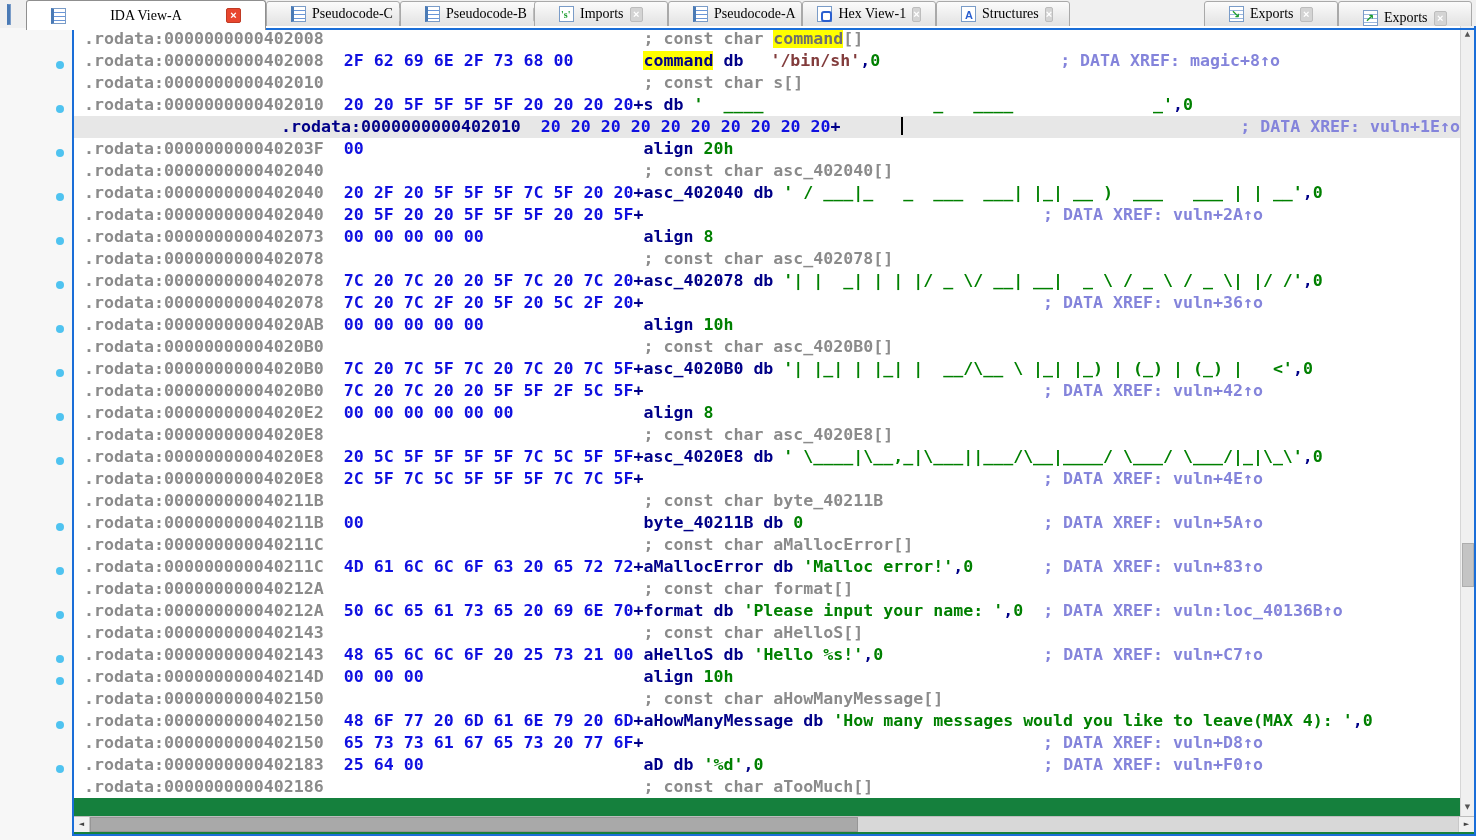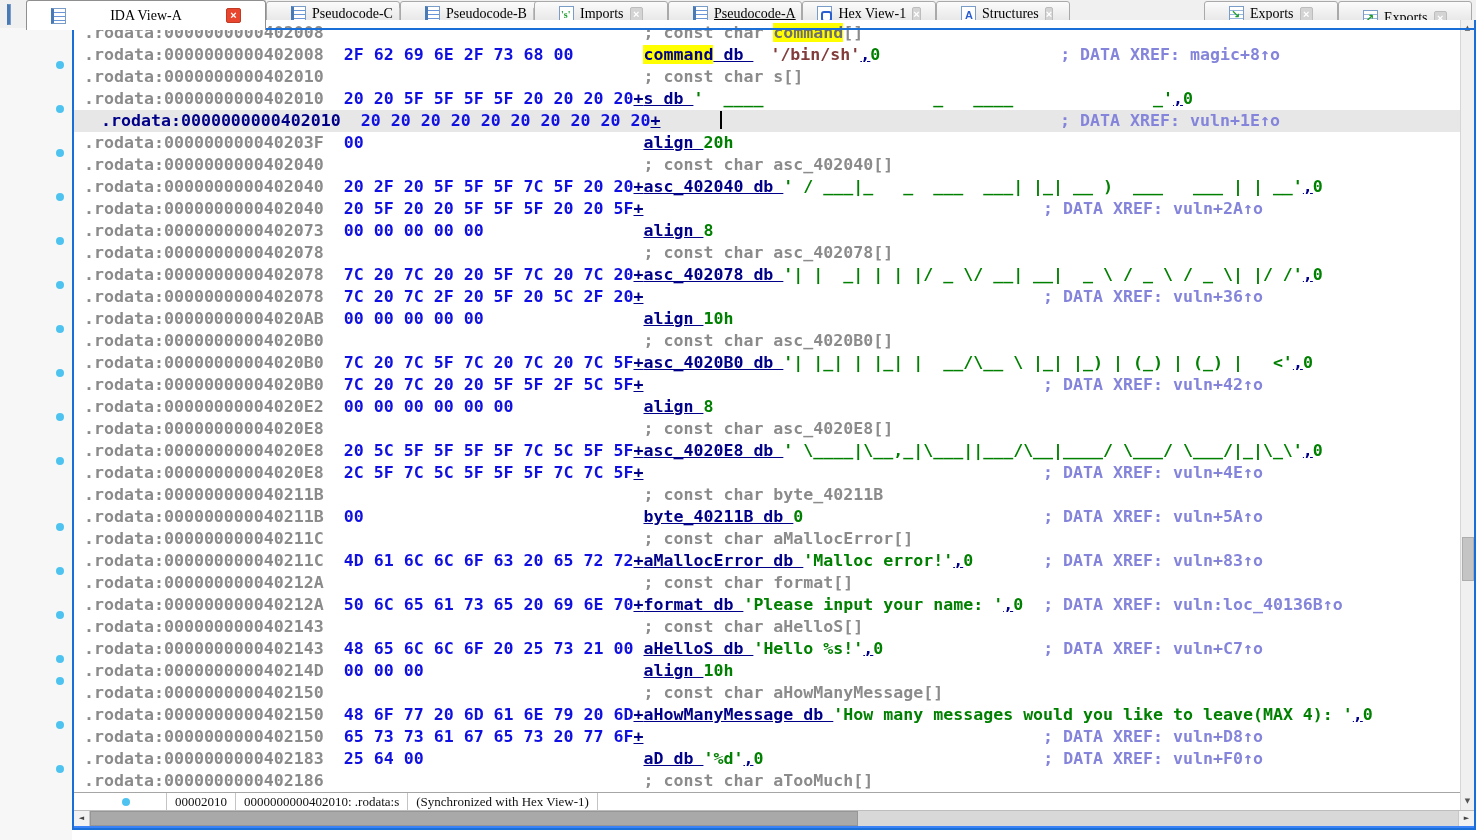--- a/index.html
+++ b/index.html
@@ -39,33 +39,33 @@
   .icon-import{background-image:repeating-linear-gradient(to bottom,#fff 0 3px,#9ab6dd 3px 4px);}
   .icon-import::before{content:"\2198";position:absolute;left:1px;top:0;color:#1d9e2f;
             font:bold 11px/15px "DejaVu Sans",sans-serif;}
   .icon-export{background-image:repeating-linear-gradient(to bottom,#fff 0 3px,#9ab6dd 3px 4px);}
   .icon-export::before{content:"\2197";position:absolute;left:1px;top:0;color:#1d9e2f;
             font:bold 11px/15px "DejaVu Sans",sans-serif;}
   
   .gutter{position:absolute;left:0;top:28px;width:72px;height:812px;background:#f7f7f7;}
   .gdot{position:absolute;left:56px;width:8px;height:8px;border-radius:50%;background:var(--dot);}
   
-  .win{position:absolute;left:72px;top:20px;width:1404px;height:810px;background:#3b82f6;
+  .win{position:absolute;left:72px;top:26px;width:1404px;height:810px;background:#15803d;
        border:2px solid var(--accent);border-top:none;}
   .topline{position:absolute;left:266px;top:28px;right:0;height:2px;background:var(--accent);z-index:1;}
   
   .listing{position:absolute;left:0;top:0;width:1386px;height:772px;overflow:hidden;
            padding:2px 0 0 10px;font:bold 16.6px/22px "DejaVu Sans Mono",monospace;
            white-space:pre;background:#fff;}
   .line{height:22px;}
-  .line.sel{background:var(--selbg);margin-left:-10px;padding-left:27px;}
+  .line.sel{background:var(--selbg);margin-left:-10px;padding-left:4px;text-align:right;}
   .s-a{color:var(--gray);}
   .s-sa{color:var(--navy);}
   .s-b{color:var(--hexb);}
-  .s-n{color:var(--navy);text-decoration:underline;}
+  .s-n{color:var(--navy);}
   .s-g{color:var(--green);}
   .s-m{color:var(--maroon);margin-left:17px;}
   .s-c{color:var(--gray);}
   .s-x{color:var(--xref);}
   .s-cy{color:#6e6e6e;background:var(--hl);}
   .s-ny{color:var(--navy);background:var(--hl);}
   .cursor{display:inline-block;width:0;position:relative;}
   .cursor::after{content:"";position:absolute;left:0;top:-15px;width:2px;height:18px;background:#000;}
   
   .vscroll{position:absolute;right:0;top:0;width:14px;height:790px;background:#f0f0f0;
@@ -106,21 +106,21 @@
         <span class="lbl">Pseudocode-C</span>
         <span class="tclose">×</span>
       </div><div class="tab" style="left: 400px; width: 162px;">
         <span class="ticon icon-doc"></span>
         <span class="lbl">Pseudocode-B</span>
         <span class="tclose">×</span>
       </div><div class="tab" style="left: 534px; width: 134px;">
         <span class="ticon icon-strings"></span>
         <span class="lbl">Imports</span>
         <span class="tclose">×</span>
-      </div><div class="tab" style="left: 668px; width: 134px; text-decoration: underline;">
+      </div><div class="tab" style="left: 668px; width: 134px;">
         <span class="ticon icon-doc"></span>
         <span class="lbl">Pseudocode-A</span>
         <span class="tclose">×</span>
       </div><div class="tab" style="left: 802px; width: 134px; justify-content: center;">
         <span class="ticon icon-hex"></span>
         <span class="lbl">Hex View-1</span>
         <span class="tclose">×</span>
       </div><div class="tab" style="left: 936px; width: 134px;">
         <span class="ticon icon-struct"></span>
         <span class="lbl">Structures</span>
@@ -161,28 +161,20 @@
 
   <div class="win">
     <div class="listing"><div class="line"><span class="s-a">.rodata:0000000000402008</span><span>  </span><span>                              </span><span class="s-c">; const char </span><span class="s-cy">command</span><span class="s-c">[]</span></div><div class="line"><span class="s-a">.rodata:0000000000402008</span><span>  </span><span class="s-b">2F 62 69 6E 2F 73 68 00</span><span>       </span><span class="s-ny">command</span><span class="s-n"> db </span><span class="s-m">'/bin/sh'</span><span class="s-n">,</span><span class="s-g">0</span><span>                  </span><span class="s-x">; DATA XREF: magic+8↑o</span></div><div class="line"><span class="s-a">.rodata:0000000000402010</span><span>  </span><span>                              </span><span class="s-c">; const char s[]</span></div><div class="line"><span class="s-a">.rodata:0000000000402010</span><span>  </span><span class="s-b">20 20 5F 5F 5F 5F 20 20 20 20</span><span class="s-n">+</span><span class="s-n">s db </span><span class="s-g">'  ____                 _   ____              _'</span><span class="s-n">,</span><span class="s-g">0</span></div><div class="line sel"><span class="s-sa">.rodata:0000000000402010</span><span>  </span><span class="s-b">20 20 20 20 20 20 20 20 20 20</span><span class="s-n">+</span><span>      </span><span class="cursor"></span><span>                                  </span><span class="s-x">; DATA XREF: vuln+1E↑o</span></div><div class="line"><span class="s-a">.rodata:000000000040203F</span><span>  </span><span class="s-b">00</span><span>                            </span><span class="s-n">align </span><span class="s-g">20h</span></div><div class="line"><span class="s-a">.rodata:0000000000402040</span><span>  </span><span>                              </span><span class="s-c">; const char asc_402040[]</span></div><div class="line"><span class="s-a">.rodata:0000000000402040</span><span>  </span><span class="s-b">20 2F 20 5F 5F 5F 7C 5F 20 20</span><span class="s-n">+</span><span class="s-n">asc_402040 db </span><span class="s-g">' / ___|_   _  ___  ___| |_| __ )  ___   ___ | | __'</span><span class="s-n">,</span><span class="s-g">0</span></div><div class="line"><span class="s-a">.rodata:0000000000402040</span><span>  </span><span class="s-b">20 5F 20 20 5F 5F 5F 20 20 5F</span><span class="s-n">+</span><span>                                        </span><span class="s-x">; DATA XREF: vuln+2A↑o</span></div><div class="line"><span class="s-a">.rodata:0000000000402073</span><span>  </span><span class="s-b">00 00 00 00 00</span><span>                </span><span class="s-n">align </span><span class="s-g">8</span></div><div class="line"><span class="s-a">.rodata:0000000000402078</span><span>  </span><span>                              </span><span class="s-c">; const char asc_402078[]</span></div><div class="line"><span class="s-a">.rodata:0000000000402078</span><span>  </span><span class="s-b">7C 20 7C 20 20 5F 7C 20 7C 20</span><span class="s-n">+</span><span class="s-n">asc_402078 db </span><span class="s-g">'| |  _| | | |/ _ \/ __| __|  _ \ / _ \ / _ \| |/ /'</span><span class="s-n">,</span><span class="s-g">0</span></div><div class="line"><span class="s-a">.rodata:0000000000402078</span><span>  </span><span class="s-b">7C 20 7C 2F 20 5F 20 5C 2F 20</span><span class="s-n">+</span><span>                                        </span><span class="s-x">; DATA XREF: vuln+36↑o</span></div><div class="line"><span class="s-a">.rodata:00000000004020AB</span><span>  </span><span class="s-b">00 00 00 00 00</span><span>                </span><span class="s-n">align </span><span class="s-g">10h</span></div><div class="line"><span class="s-a">.rodata:00000000004020B0</span><span>  </span><span>                              </span><span class="s-c">; const char asc_4020B0[]</span></div><div class="line"><span class="s-a">.rodata:00000000004020B0</span><span>  </span><span class="s-b">7C 20 7C 5F 7C 20 7C 20 7C 5F</span><span class="s-n">+</span><span class="s-n">asc_4020B0 db </span><span class="s-g">'| |_| | |_| |  __/\__ \ |_| |_) | (_) | (_) |   &lt;'</span><span class="s-n">,</span><span class="s-g">0</span></div><div class="line"><span class="s-a">.rodata:00000000004020B0</span><span>  </span><span class="s-b">7C 20 7C 20 20 5F 5F 2F 5C 5F</span><span class="s-n">+</span><span>                                        </span><span class="s-x">; DATA XREF: vuln+42↑o</span></div><div class="line"><span class="s-a">.rodata:00000000004020E2</span><span>  </span><span class="s-b">00 00 00 00 00 00</span><span>             </span><span class="s-n">align </span><span class="s-g">8</span></div><div class="line"><span class="s-a">.rodata:00000000004020E8</span><span>  </span><span>                              </span><span class="s-c">; const char asc_4020E8[]</span></div><div class="line"><span class="s-a">.rodata:00000000004020E8</span><span>  </span><span class="s-b">20 5C 5F 5F 5F 5F 7C 5C 5F 5F</span><span class="s-n">+</span><span class="s-n">asc_4020E8 db </span><span class="s-g">' \____|\__,_|\___||___/\__|____/ \___/ \___/|_|\_\'</span><span class="s-n">,</span><span class="s-g">0</span></div><div class="line"><span class="s-a">.rodata:00000000004020E8</span><span>  </span><span class="s-b">2C 5F 7C 5C 5F 5F 5F 7C 7C 5F</span><span class="s-n">+</span><span>                                        </span><span class="s-x">; DATA XREF: vuln+4E↑o</span></div><div class="line"><span class="s-a">.rodata:000000000040211B</span><span>  </span><span>                              </span><span class="s-c">; const char byte_40211B</span></div><div class="line"><span class="s-a">.rodata:000000000040211B</span><span>  </span><span class="s-b">00</span><span>                            </span><span class="s-n">byte_40211B db </span><span class="s-g">0</span><span>                        </span><span class="s-x">; DATA XREF: vuln+5A↑o</span></div><div class="line"><span class="s-a">.rodata:000000000040211C</span><span>  </span><span>                              </span><span class="s-c">; const char aMallocError[]</span></div><div class="line"><span class="s-a">.rodata:000000000040211C</span><span>  </span><span class="s-b">4D 61 6C 6C 6F 63 20 65 72 72</span><span class="s-n">+</span><span class="s-n">aMallocError db </span><span class="s-g">'Malloc error!'</span><span class="s-n">,</span><span class="s-g">0</span><span>       </span><span class="s-x">; DATA XREF: vuln+83↑o</span></div><div class="line"><span class="s-a">.rodata:000000000040212A</span><span>  </span><span>                              </span><span class="s-c">; const char format[]</span></div><div class="line"><span class="s-a">.rodata:000000000040212A</span><span>  </span><span class="s-b">50 6C 65 61 73 65 20 69 6E 70</span><span class="s-n">+</span><span class="s-n">format db </span><span class="s-g">'Please input your name: '</span><span class="s-n">,</span><span class="s-g">0</span><span>  </span><span class="s-x">; DATA XREF: vuln:loc_40136B↑o</span></div><div class="line"><span class="s-a">.rodata:0000000000402143</span><span>  </span><span>                              </span><span class="s-c">; const char aHelloS[]</span></div><div class="line"><span class="s-a">.rodata:0000000000402143</span><span>  </span><span class="s-b">48 65 6C 6C 6F 20 25 73 21 00</span><span> </span><span class="s-n">aHelloS db </span><span class="s-g">'Hello %s!'</span><span class="s-n">,</span><span class="s-g">0</span><span>                </span><span class="s-x">; DATA XREF: vuln+C7↑o</span></div><div class="line"><span class="s-a">.rodata:000000000040214D</span><span>  </span><span class="s-b">00 00 00</span><span>                      </span><span class="s-n">align </span><span class="s-g">10h</span></div><div class="line"><span class="s-a">.rodata:0000000000402150</span><span>  </span><span>                              </span><span class="s-c">; const char aHowManyMessage[]</span></div><div class="line"><span class="s-a">.rodata:0000000000402150</span><span>  </span><span class="s-b">48 6F 77 20 6D 61 6E 79 20 6D</span><span class="s-n">+</span><span class="s-n">aHowManyMessage db </span><span class="s-g">'How many messages would you like to leave(MAX 4): '</span><span class="s-n">,</span><span class="s-g">0</span></div><div class="line"><span class="s-a">.rodata:0000000000402150</span><span>  </span><span class="s-b">65 73 73 61 67 65 73 20 77 6F</span><span class="s-n">+</span><span>                                        </span><span class="s-x">; DATA XREF: vuln+D8↑o</span></div><div class="line"><span class="s-a">.rodata:0000000000402183</span><span>  </span><span class="s-b">25 64 00</span><span>                      </span><span class="s-n">aD db </span><span class="s-g">'%d'</span><span class="s-n">,</span><span class="s-g">0</span><span>                            </span><span class="s-x">; DATA XREF: vuln+F0↑o</span></div><div class="line"><span class="s-a">.rodata:0000000000402186</span><span>  </span><span>                              </span><span class="s-c">; const char aTooMuch[]</span></div></div>
 
     <div class="vscroll">
       <div class="varr vup">▲</div>
       <div class="vthumb"></div>
       <div class="varr vdn">▼</div>
     </div>
 
-    <div class="status">
-      <span class="sdot"></span>
-      <span class="cells">
-        <span class="cell">00002010</span>
-        <span class="cell">0000000000402010: .rodata:s</span>
-        <span class="cell">(Synchronized with Hex View-1)</span>
-      </span>
-    </div>
 
     <div class="hscroll">
       <div class="harr hleft">◄</div>
       <div class="hthumb"></div>
       <div class="harr hright">►</div>
     </div>
   </div>
 
   <div class="topline"></div>
 </div>

